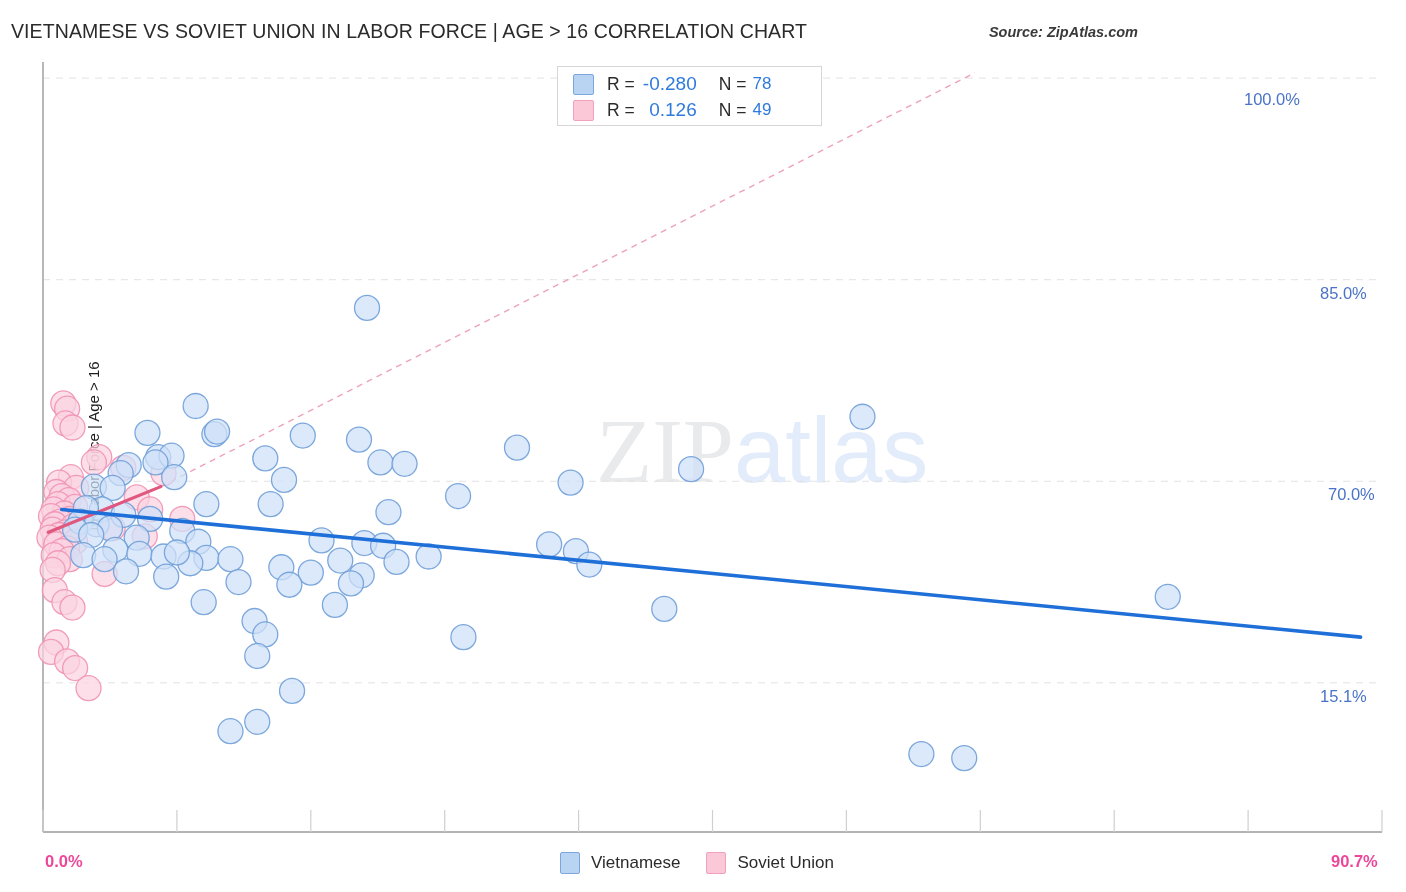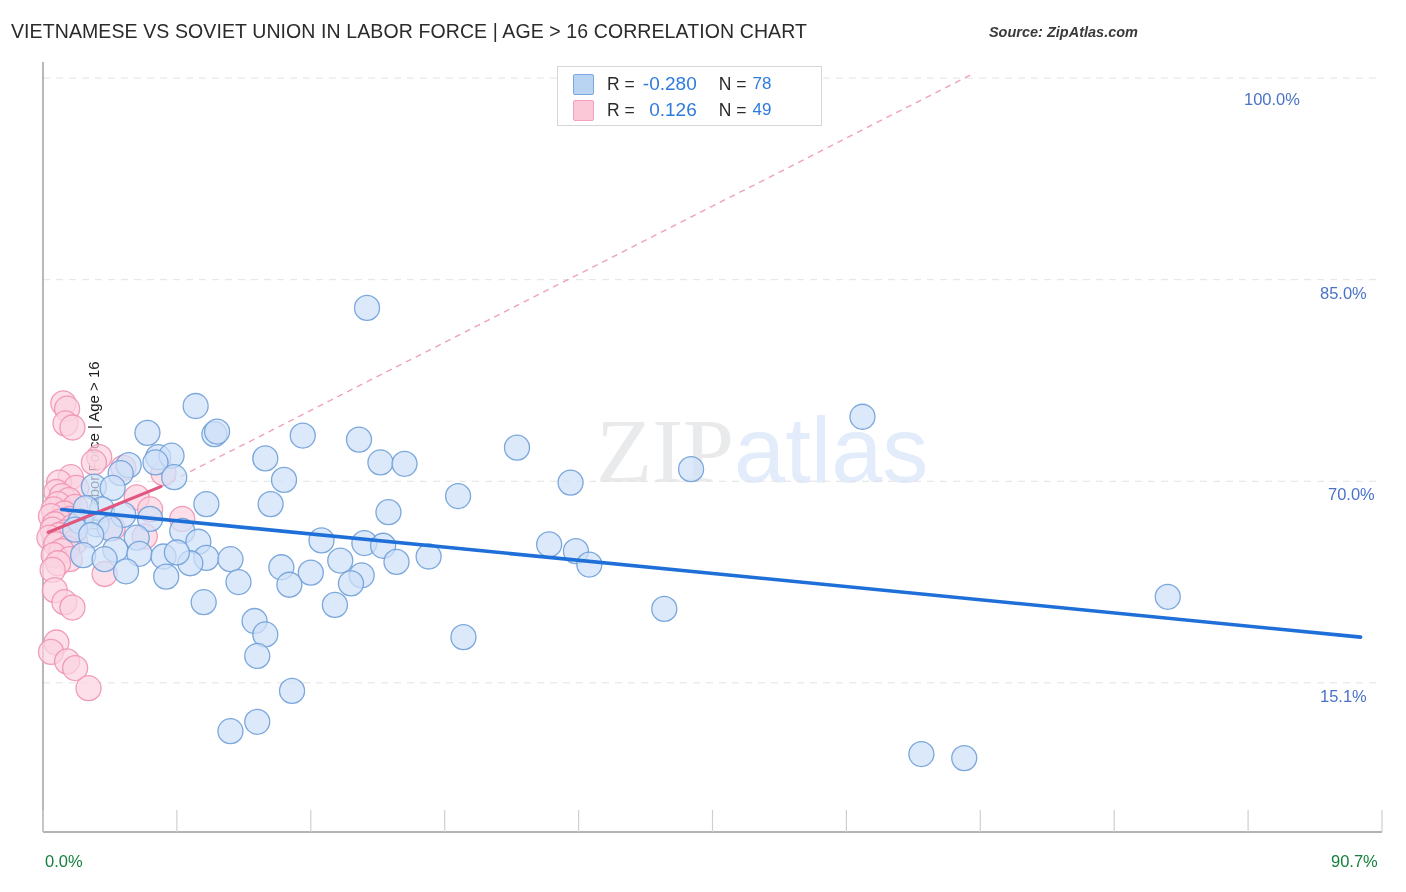--- a/index.html
+++ b/index.html
@@ -58,22 +58,23 @@
   .ytick-label {
     position: absolute;
     font-size: 16.5px;
     color: #4a73c8;
     white-space: nowrap;
     text-align: left;
   }
   .xtick-label {
     position: absolute;
     font-size: 16.5px;
-    color: #15803d;
-    white-space: nowrap;
+    color: #ec4899;
+    white-space: nowrap;
+    font-weight: bold;
   }
   .watermark {
     position: absolute;
     left: 548px;
     top: 404px;
     font-size: 92px;
     line-height: 1;
     pointer-events: none;
     user-select: none;
     white-space: nowrap;
@@ -345,14 +346,24 @@
       <div class="ytick-label" style="left: 1320px; top: 686.832px;">15.1%</div>
       <div class="ytick-label" style="left: 1320px; top: 485.253px; margin-left: 8px;">70.0%</div>
       <div class="ytick-label" style="left: 1320px; top: 283.674px; text-align: right;">85.0%</div>
       <div class="ytick-label" style="left: 1244px; top: 82.0947px; margin-top: 8px;">100.0%</div>
     </div>
   <div id="xtick-container">
       <div class="xtick-label" style="left: 45px; top: 852px;">0.0%</div>
       <div class="xtick-label" style="left: 1331px; top: 852px;">90.7%</div>
     </div>
 
+  <div class="bottom-legend">
+    <div class="bl-item">
+      <span class="bl-sw" style="background:#b9d3f2;border:1px solid #7ba7dd;"></span>
+      <span class="bl-label">Vietnamese</span>
+    </div>
+    <div class="bl-item">
+      <span class="bl-sw" style="background:#fbc8d8;border:1px solid #f2a0bc;"></span>
+      <span class="bl-label">Soviet Union</span>
+    </div>
+  </div>
 
 </div>
 
 </body></html>

